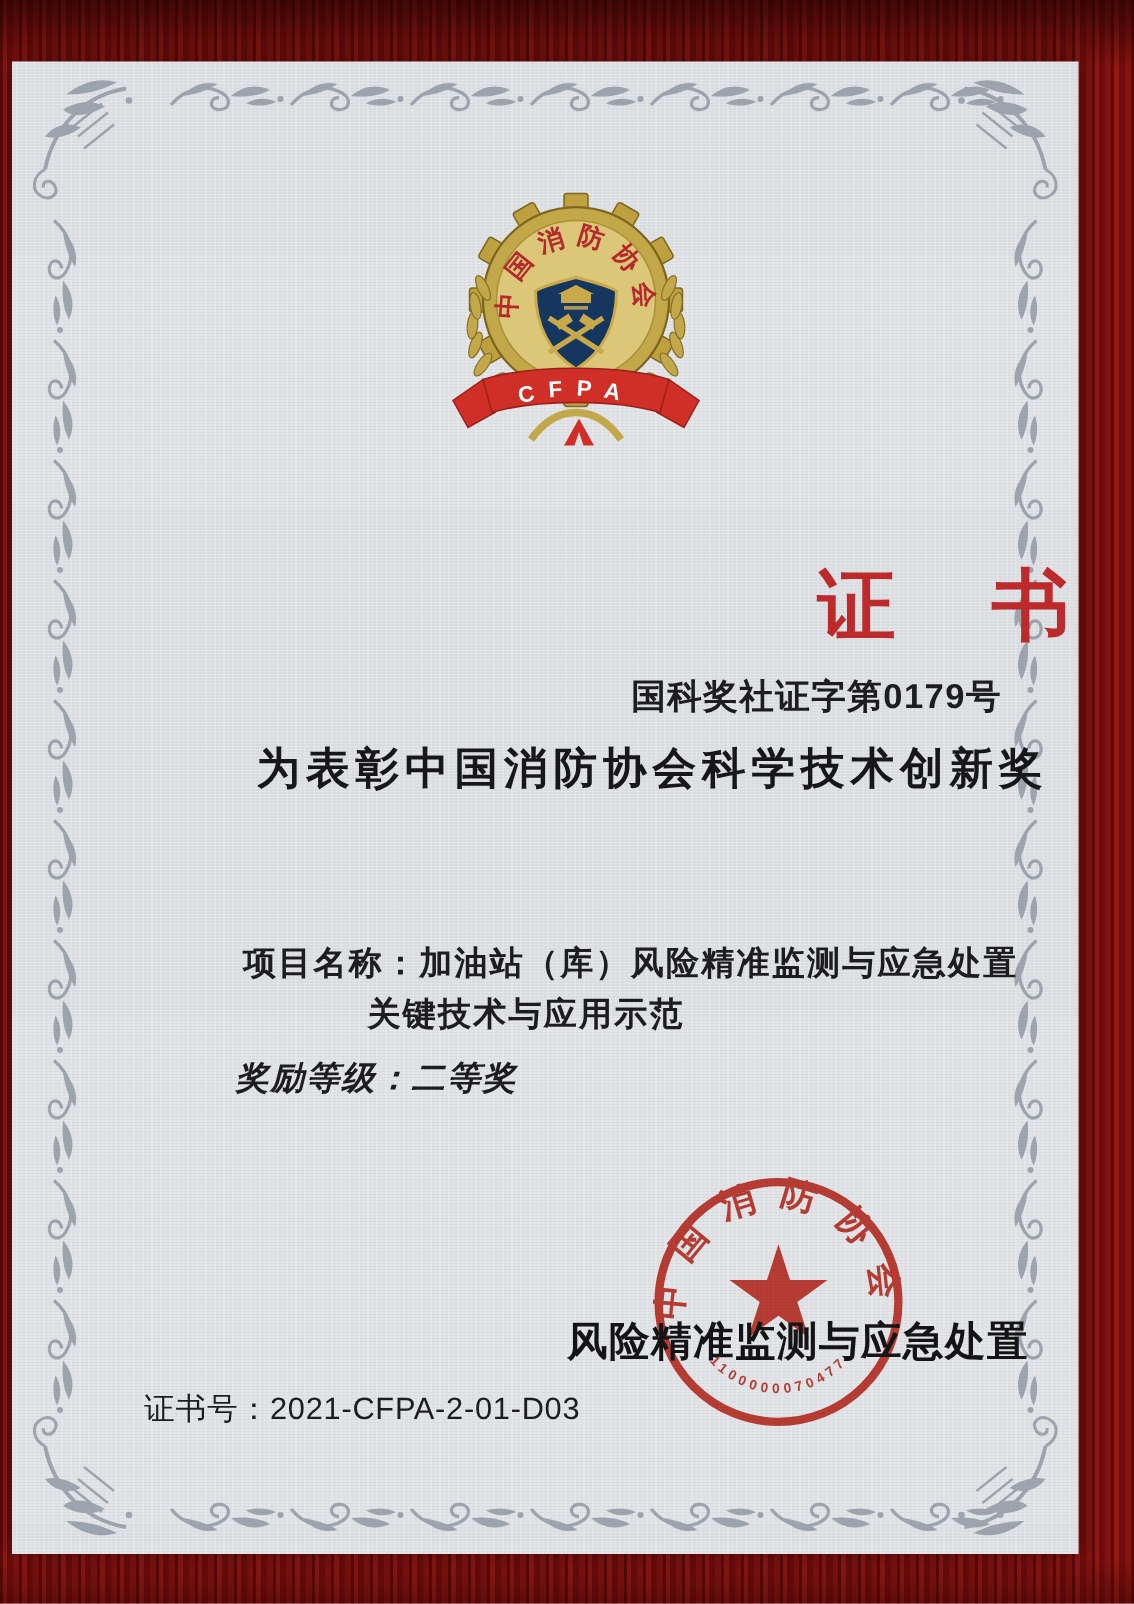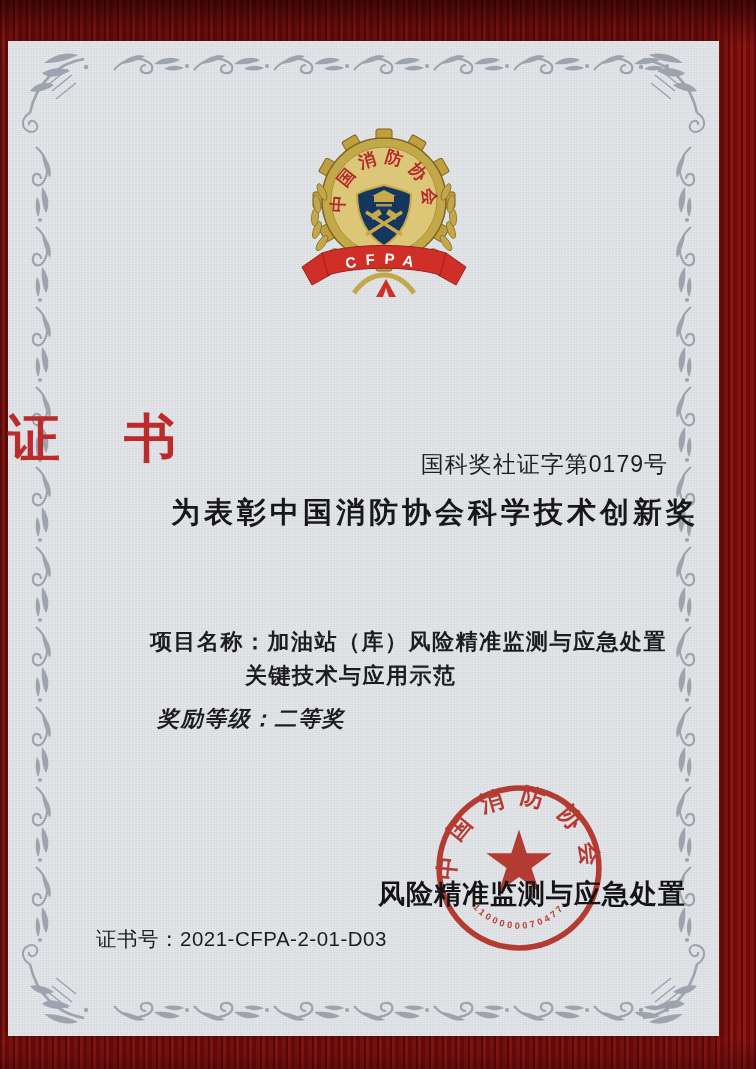--- a/index.html
+++ b/index.html
@@ -22,38 +22,38 @@
       repeating-linear-gradient(90deg, rgba(255,255,255,.05) 0 1px, rgba(138,146,158,.05) 1px 3px);
     box-shadow:0 0 16px rgba(0,0,0,.45);
   }
   #ornament{position:absolute;inset:0;width:711px;height:995px;color:#8e95a1;opacity:.8;pointer-events:none;}
   .logo{position:absolute;left:276px;top:84px;width:200px;height:178px;}
   .title{
     position:absolute;left:0;top:262px;width:100%;text-align:center;
     color:#bd2a2c;font-size:35px;font-weight:bold;letter-spacing:2px;white-space:nowrap;
   }
   .docname{
-    position:absolute;left:0;top:328px;width:100%;text-align:left;
-    color:#bd2a2c;font-size:52px;font-weight:bold;letter-spacing:6px;margin-top:35px;
+    position:absolute;left:0;top:328px;width:100%;text-align:right;
+    color:#bd2a2c;font-size:52px;font-weight:bold;letter-spacing:6px;
   }
   .serial{
     position:absolute;top:408px;right:51px;
-    color:#1d1d1f;font-size:23px;font-weight:normal;letter-spacing:1px;
+    color:#1d1d1f;font-size:23px;font-weight:bold;letter-spacing:1px;
   }
   .cite1,.cite2{
     position:absolute;color:#17171a;font-size:29px;letter-spacing:4px;white-space:nowrap;
     font-family:"DejaVu Serif","Liberation Serif",serif;font-weight:600;
   }
   .cite1{left:131px;top:452px;margin-left:32px;}
   .cite2{left:84px;top:500px;}
   .field{
     position:absolute;color:#1d1d1f;font-size:22px;font-weight:bold;
     letter-spacing:1.5px;white-space:nowrap;
   }
-  .f-project{left:142px;top:586px;}
+  .f-project{left:154px;top:586px;}
   .f-project2{left:237px;top:620px;}
   .f-grade{left:149px;top:663px;font-style:italic;}
   .f-winner{left:149px;top:706px;}
   .f-winner .val{letter-spacing:2.5px;}
   .seal{
     position:absolute;left:424px;top:740px;width:174px;height:174px;
     mix-blend-mode:multiply;opacity:.93;
   }
   .date{
     position:absolute;left:370px;top:835px;z-index:3;

